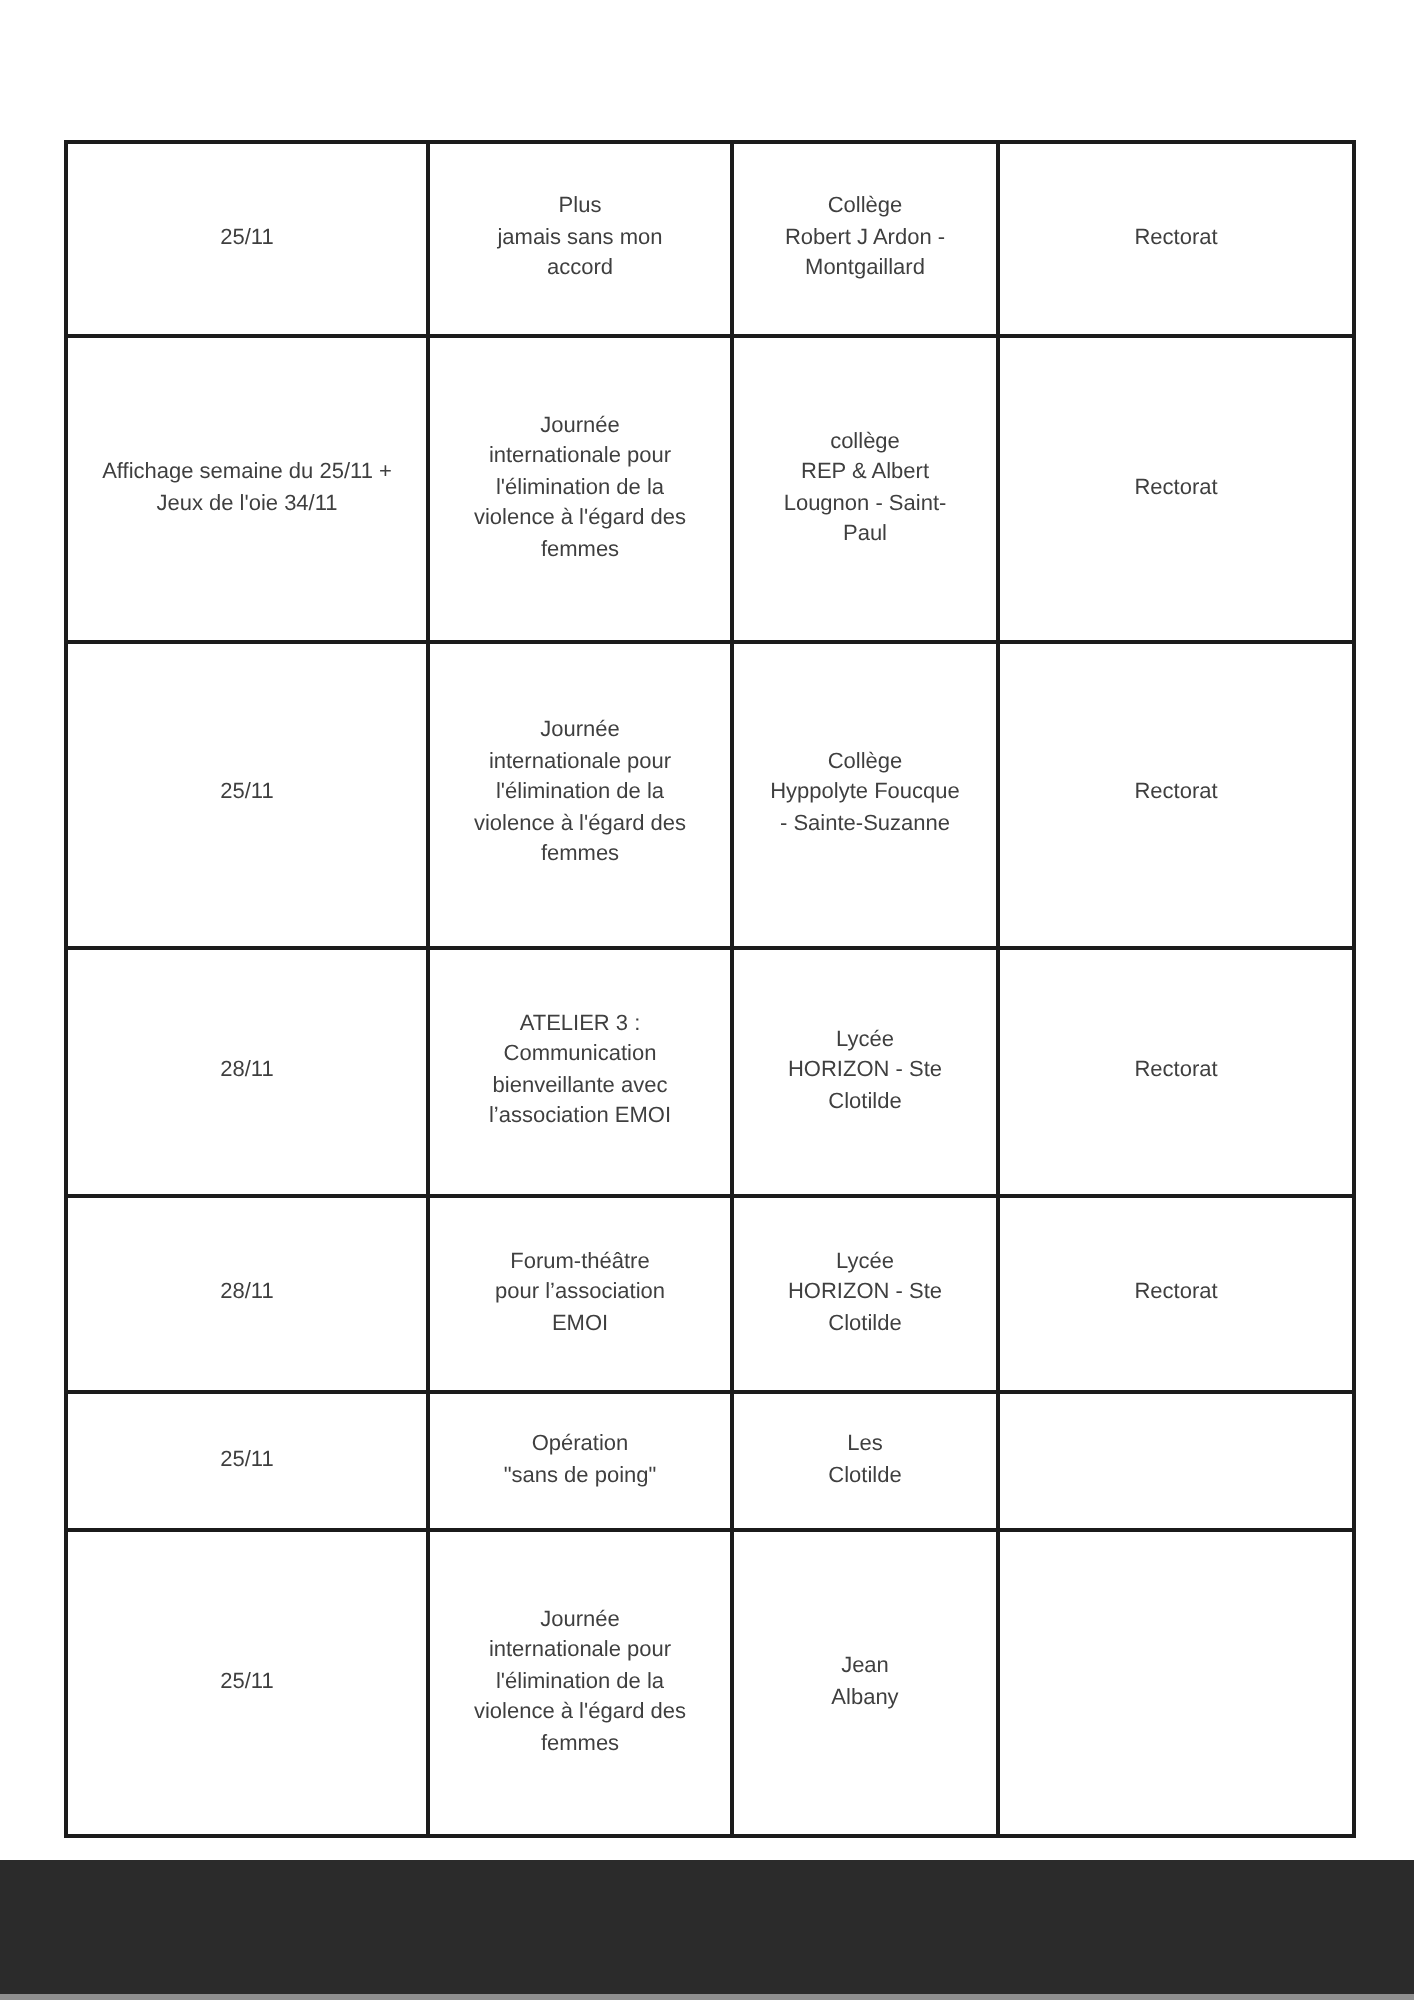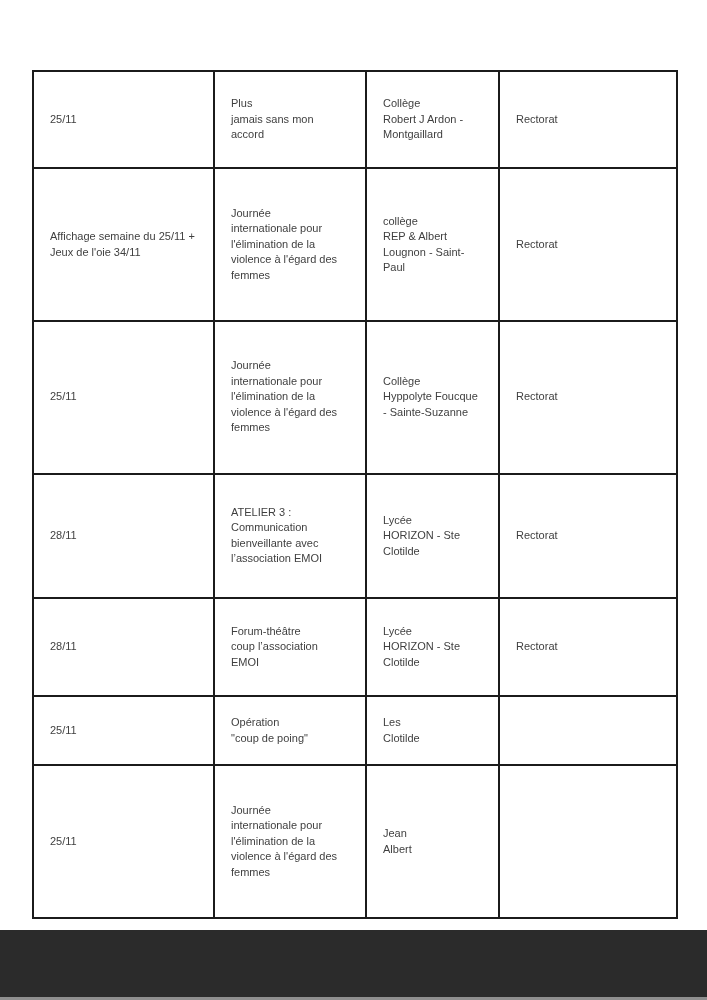--- a/index.html
+++ b/index.html
@@ -23,27 +23,27 @@
     position: absolute;
     left: 32px;
     top: 70px;
     width: 644px;
     height: 849px;
     border-collapse: collapse;
     table-layout: fixed;
   }
   table.events td {
     border: 2px solid var(--table_border);
-    text-align: left;
+    text-align: center;
     vertical-align: middle;
     font-size: 11px;
     line-height: 15.5px;
     color: var(--cell_text);
     white-space: pre-line;
-    padding: 3px 16px;
+    padding: 3px 6px;
     overflow: hidden;
   }
   .col-date   { width: 181px; }
   .col-event  { width: 152px; }
   .col-place  { width: 133px; }
   .col-org    { width: 178px; }
   .footer-bar {
     position: absolute;
     left: 0;
     top: 930px;
@@ -109,44 +109,44 @@
 bienveillante avec
 l’association EMOI</td>
         <td>Lycée
 HORIZON - Ste
 Clotilde</td>
         <td>Rectorat</td>
       </tr>
       <tr>
         <td>28/11</td>
         <td>Forum-théâtre
-coup l’association
+pour l’association
 EMOI</td>
         <td>Lycée
 HORIZON - Ste
 Clotilde</td>
         <td>Rectorat</td>
       </tr>
       <tr>
         <td>25/11</td>
         <td>Opération
-"coup de poing"</td>
+"sans de poing"</td>
         <td>Les
 Clotilde</td>
         <td></td>
       </tr>
       <tr>
         <td>25/11</td>
         <td>Journée
 internationale pour
 l'élimination de la
 violence à l'égard des
 femmes</td>
         <td>Jean
-Albert</td>
+Albany</td>
         <td></td>
       </tr>
     </tbody>
   </table>
 
   <div class="footer-bar"></div>
 
 </div>
 
 </body></html>

